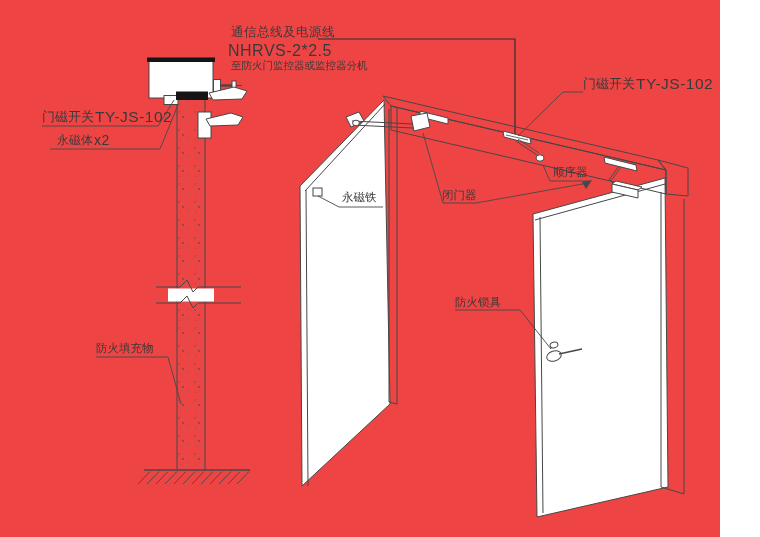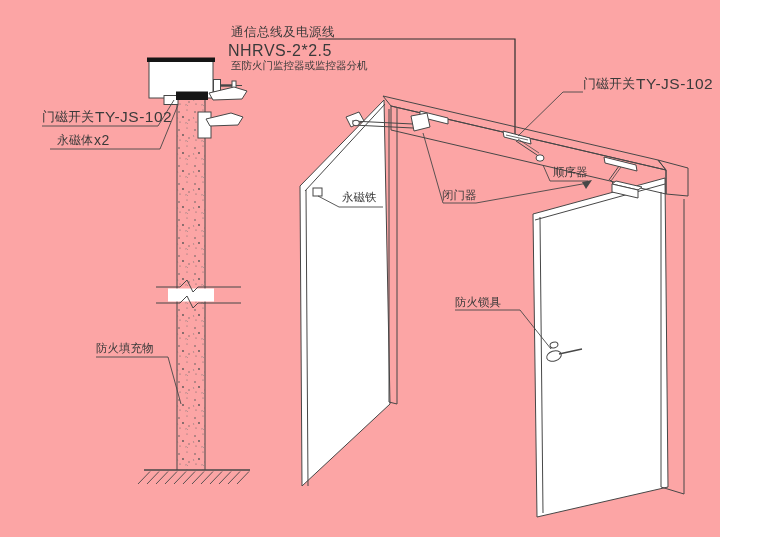--- a/index.html
+++ b/index.html
@@ -1,16 +1,16 @@
 <!DOCTYPE html>
 <html><head>
 <meta charset="utf-8">
 <style>
   html,body{margin:0;padding:0;background:#fff;}
-  .canvas{position:relative;width:720px;height:537px;background:#fca5a5;overflow:hidden;
+  .canvas{position:relative;width:720px;height:537px;background:#ef4444;overflow:hidden;
           font-family:"Liberation Sans","DejaVu Sans",sans-serif;text-decoration:underline;}
   svg text{fill:#3a3a3a;}
   .cad-lat{letter-spacing:.5px;}
 </style>
 </head>
 <body>
 
 <div class="canvas">
 <svg width="760" height="537" viewBox="0 0 760 537">
   <defs>

